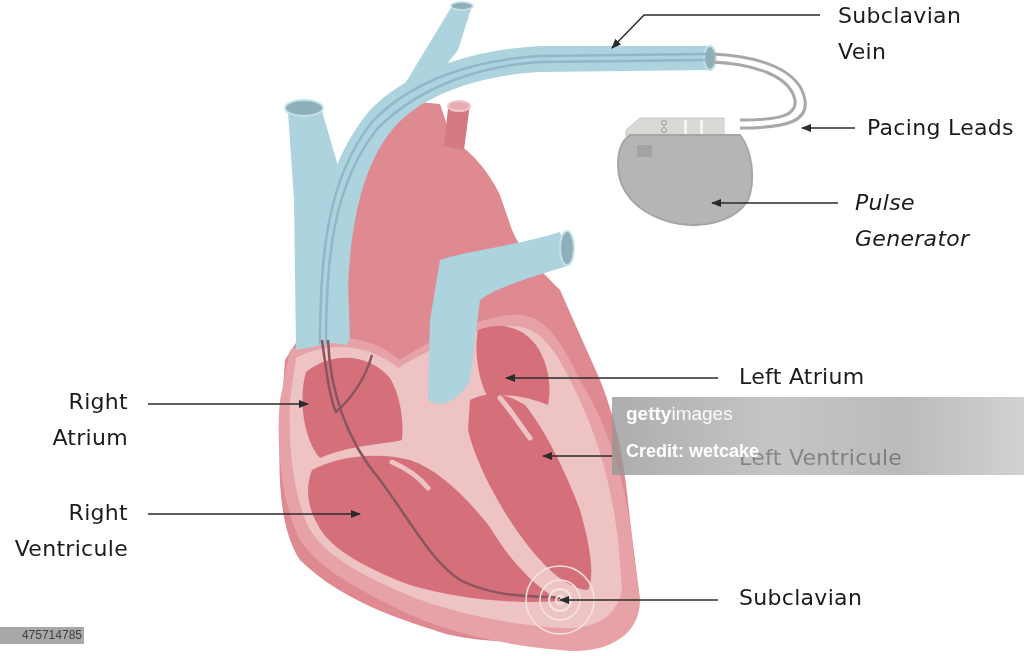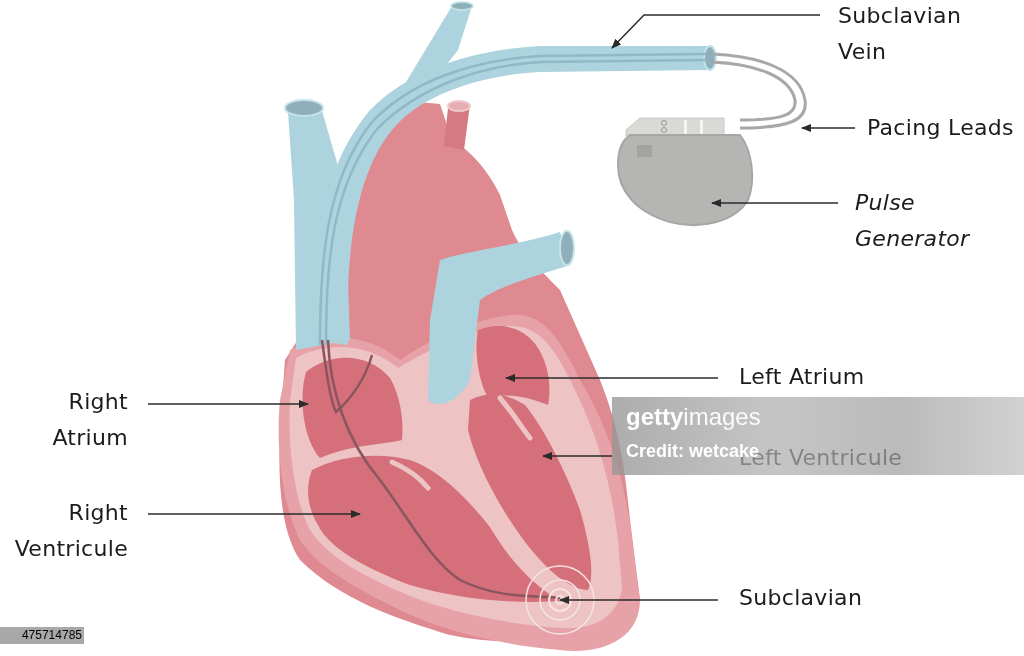--- a/index.html
+++ b/index.html
@@ -2,25 +2,25 @@
 <html><head>
 <meta charset="utf-8">
 <style>
   html, body { margin: 0; padding: 0; background: #ffffff; }
   body { width: 1024px; height: 656px; position: relative; overflow: hidden; font-family: "DejaVu Sans", sans-serif; }
   #diagram { position: absolute; left: 0; top: 0; width: 1024px; height: 656px; }
   .label { position: absolute; font-family: "DejaVu Sans", sans-serif; font-size: 22px; color: #1c1c1c; letter-spacing: 0.3px; line-height: 36px; white-space: pre; }
   .label.right-align { text-align: right; }
   .watermark { position: absolute; left: 612px; top: 397px; width: 412px; height: 78px;
     background: linear-gradient(90deg, rgba(150,150,150,0.78), rgba(175,175,175,0.72) 40%, rgba(160,160,160,0.72) 70%, rgba(190,190,190,0.7)); }
-  .wm-brand { position: absolute; left: 14px; top: 6px; font-size: 24px; color: #ffffff; font-family: "Liberation Sans", sans-serif; text-align: right; }
+  .wm-brand { position: absolute; left: 14px; top: 6px; font-size: 19px; color: #ffffff; font-family: "Liberation Sans", sans-serif; text-align: right; }
   .wm-brand b { font-weight: bold; }
   .wm-brand span.light { font-weight: normal; opacity: 0.95; }
   .wm-credit { position: absolute; left: 14px; top: 44px; font-size: 18px; font-weight: bold; color: #ffffff; font-family: "Liberation Sans", sans-serif; }
-  .image-id { position: absolute; left: 0; top: 627px; width: 84px; height: 17px; background: #a8a8a8; color: #000000; font-size: 12px; line-height: 17px; text-align: right; padding-right: 2px; box-sizing: border-box; font-family: "Liberation Sans", sans-serif; }
+  .image-id { position: absolute; left: 0; top: 627px; width: 84px; height: 17px; background: #a8a8a8; color: #404040; font-size: 12px; line-height: 17px; text-align: right; padding-right: 2px; box-sizing: border-box; font-family: "Liberation Sans", sans-serif; }
 </style>
 </head>
 <body>
 
 <svg id="diagram" viewBox="0 0 1024 656" xmlns="http://www.w3.org/2000/svg">
 
   <g>
 
     <path d="M380,140 C395,120 405,108 418,102 L440,104 L452,140 C470,150 488,170 500,195 L512,230 C520,250 540,270 560,290 L600,380 C620,430 625,470 630,520 L640,600 C600,640 520,650 450,635 C400,620 340,600 300,560 C280,530 278,480 280,430 L285,360 C310,320 340,280 350,240 C358,200 365,165 380,140 Z" fill="#df8a90"></path>
 

